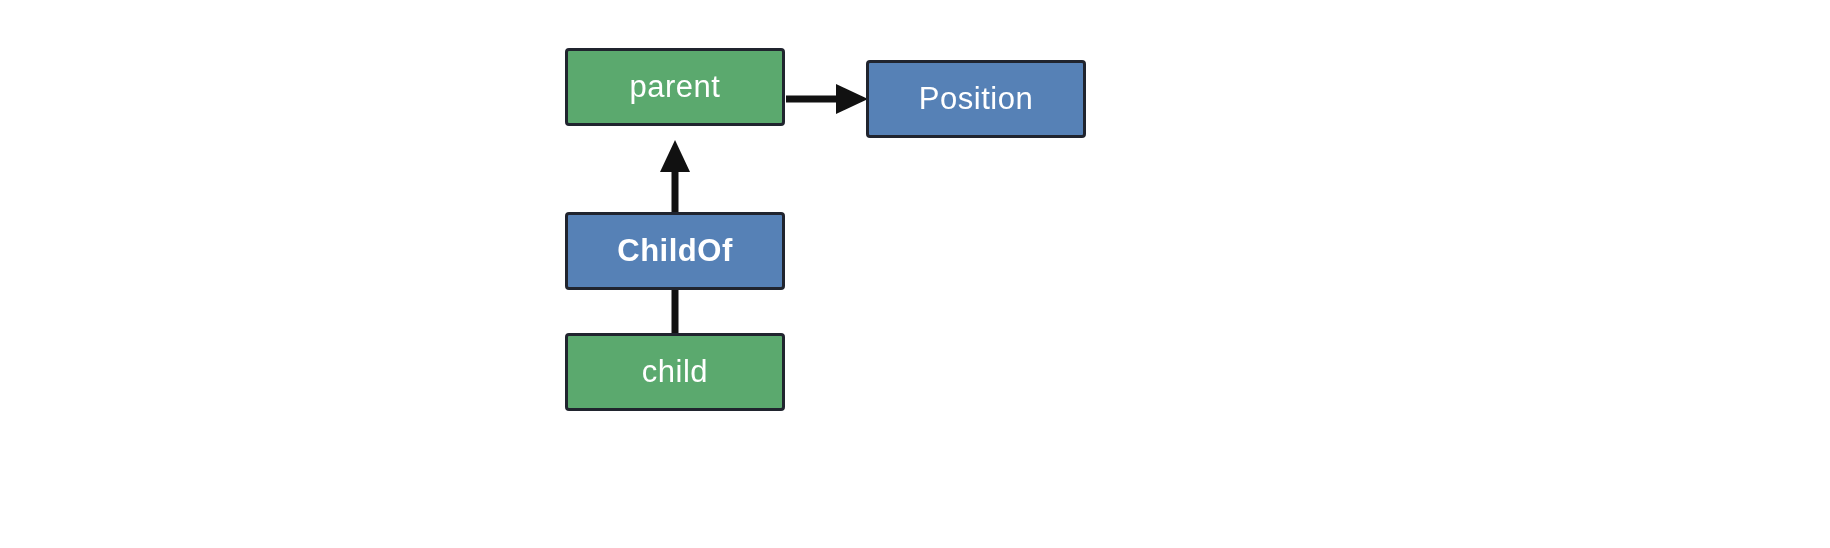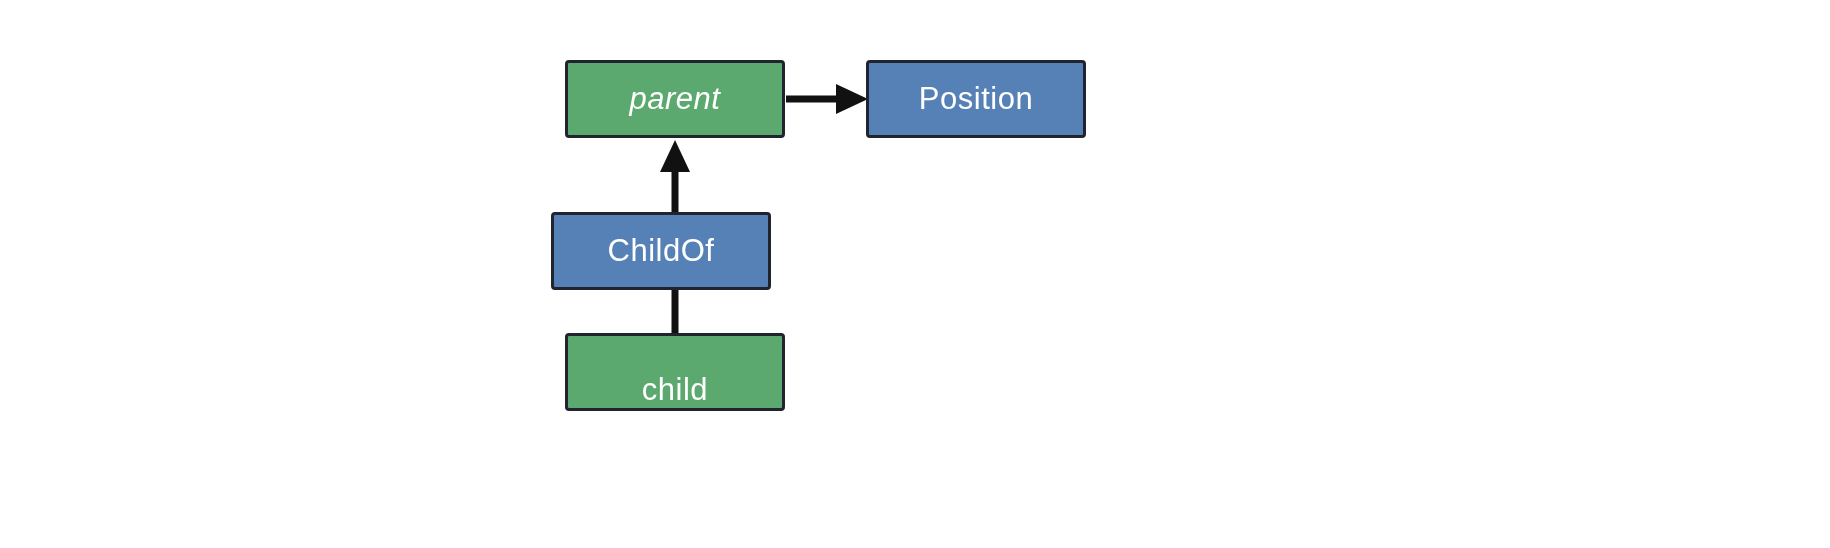--- a/index.html
+++ b/index.html
@@ -27,24 +27,24 @@
     justify-content: center;
     color: #ffffff;
     font-size: 31px;
     font-weight: 400;
     letter-spacing: 0.5px;
     user-select: none;
   }
   .node.entity { background: #5ba96e; }
   .node.component { background: #5681b6; align-items: center; }
 
-  #node-parent   { left: 565px; top: 60px; font-style: italic;  }
+  #node-parent   { left: 565px; top: 48px;  }
   #node-position { left: 866px; top: 60px;  }
-  #node-childof  { left: 551px; top: 212px; }
-  #node-child    { left: 565px; top: 333px; align-items: flex-end; }
+  #node-childof  { left: 565px; top: 212px; font-weight: bold; }
+  #node-child    { left: 565px; top: 333px; }
 
   .edges {
     position: absolute;
     left: 0; top: 0;
     width: 1830px;
     height: 548px;
     pointer-events: none;
   }
 </style>
 </head>

